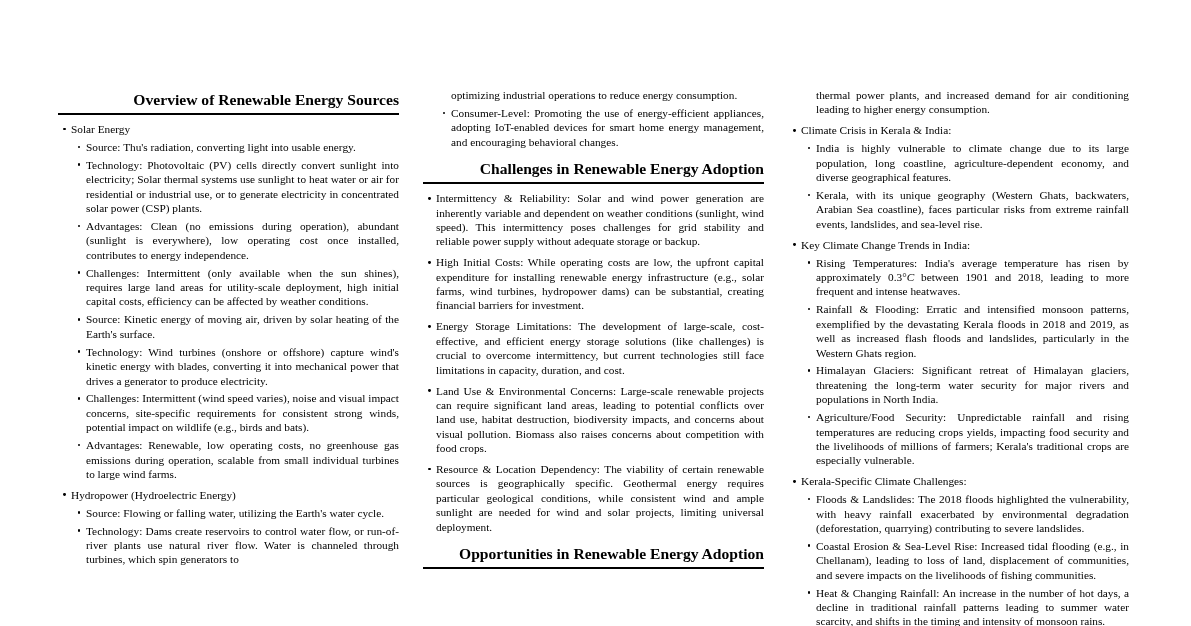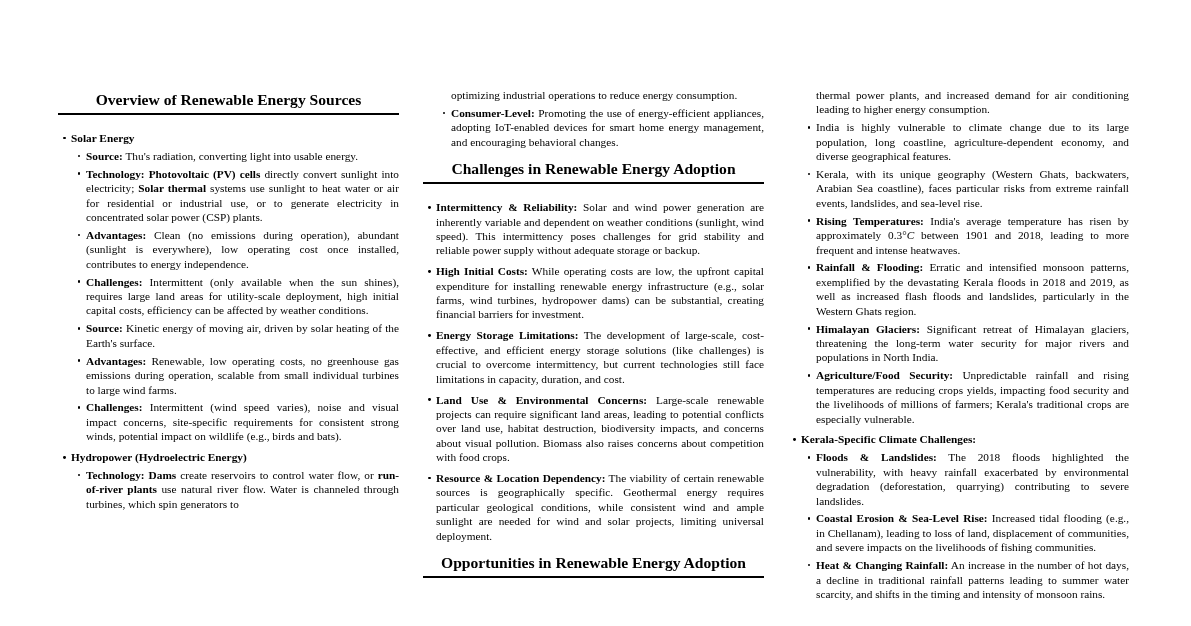--- a/index.html
+++ b/index.html
@@ -28,79 +28,83 @@
     flex: 0 0 341px;
     width: 341px;
     font-size: 11.3px;
     line-height: 14.4px;
     text-align: justify;
   }
   .heading {
     font-size: 15.6px;
     line-height: 19px;
     font-weight: bold;
-    margin: 10px 0 16px 0;
+    margin: 10px 0 7px 0;
     padding-bottom: 4px;
     border-bottom: 2px solid #000;
-    text-align: center;
+    text-align: right;
     white-space: nowrap;
   }
   .heading.first { margin-top: 10px; }
   .li {
     position: relative;
   }
   .li.lvl1 { padding-left: 13px; margin-top: 6.5px; }
   .li.lvl2 { padding-left: 28px; margin-top: 3.5px; }
   .li.first { margin-top: 8px; }
   .marker {
     position: absolute;
     top: 5.6px;
     width: 2.8px;
     height: 2.8px;
     background: #000;
     border-radius: 50%;
   }
   .lvl1 > .marker { left: 5px; }
   .lvl2 > .marker { left: 19.5px; width: 2.6px; height: 2.6px; }
-  .b { font-weight: bold; }
+  .b { font-weight: normal; }
   .i { font-style: italic; font-family: "Liberation Serif", "DejaVu Serif", serif; }
 </style>
 </head>
 <body>
 
 <div class="page">
   <div class="columns">
     <div class="col">
         <div class="heading first">Overview of Renewable Energy Sources</div>
         <div class="li lvl1"><span class="marker"></span><span class="b">Solar Energy</span></div>
         <div class="li lvl2"><span class="marker"></span><span class="b">Source:</span><span> Thu's radiation, converting light into usable energy.</span></div>
         <div class="li lvl2"><span class="marker"></span><span class="b">Technology: Photovoltaic (PV) cells</span><span> directly convert sunlight into electricity; </span><span class="b">Solar thermal</span><span> systems use sunlight to heat water or air for residential or industrial use, or to generate electricity in concentrated solar power (CSP) plants.</span></div>
         <div class="li lvl2"><span class="marker"></span><span class="b">Advantages:</span><span> Clean (no emissions during operation), abundant (sunlight is everywhere), low operating cost once installed, contributes to energy independence.</span></div>
         <div class="li lvl2"><span class="marker"></span><span class="b">Challenges:</span><span> Intermittent (only available when the sun shines), requires large land areas for utility-scale deployment, high initial capital costs, efficiency can be affected by weather conditions.</span></div>
         <div class="li lvl2"><span class="marker"></span><span class="b">Source:</span><span> Kinetic energy of moving air, driven by solar heating of the Earth's surface.</span></div>
+        <div class="li lvl2"><span class="marker"></span><span class="b">Technology: Wind turbines</span><span> (onshore or offshore) capture wind's kinetic energy with blades, converting it into mechanical power that drives a generator to produce electricity.</span></div>
+        <div class="li lvl2"><span class="marker"></span><span class="b">Challenges:</span><span> Intermittent (wind speed varies), noise and visual impact concerns, site-specific requirements for consistent strong winds, potential impact on wildlife (e.g., birds and bats).</span></div>
         <div class="li lvl2"><span class="marker"></span><span class="b">Advantages:</span><span> Renewable, low operating costs, no greenhouse gas emissions during operation, scalable from small individual turbines to large wind farms.</span></div>
-        <div class="li lvl2"><span class="marker"></span><span class="b">Challenges:</span><span> Intermittent (wind speed varies), noise and visual impact concerns, site-specific requirements for consistent strong winds, potential impact on wildlife (e.g., birds and bats).</span></div>
         <div class="li lvl1"><span class="marker"></span><span class="b">Hydropower (Hydroelectric Energy)</span></div>
+        <div class="li lvl2"><span class="marker"></span><span class="b">Source:</span><span> Flowing or falling water, utilizing the Earth's water cycle.</span></div>
         <div class="li lvl2"><span class="marker"></span><span class="b">Technology: Dams</span><span> create reservoirs to control water flow, or </span><span class="b">run-of-river plants</span><span> use natural river flow. Water is channeled through turbines, which spin generators to</span></div>
       </div>
     <div class="col">
         <div class="li lvl2 cont first"><span>optimizing industrial operations to reduce energy consumption.</span></div>
         <div class="li lvl2"><span class="marker"></span><span class="b">Consumer-Level:</span><span> Promoting the use of energy-efficient appliances, adopting IoT-enabled devices for smart home energy management, and encouraging behavioral changes.</span></div>
         <div class="heading">Challenges in Renewable Energy Adoption</div>
         <div class="li lvl1"><span class="marker"></span><span class="b">Intermittency &amp; Reliability:</span><span> Solar and wind power generation are inherently variable and dependent on weather conditions (sunlight, wind speed). This intermittency poses challenges for grid stability and reliable power supply without adequate storage or backup.</span></div>
         <div class="li lvl1"><span class="marker"></span><span class="b">High Initial Costs:</span><span> While operating costs are low, the upfront capital expenditure for installing renewable energy infrastructure (e.g., solar farms, wind turbines, hydropower dams) can be substantial, creating financial barriers for investment.</span></div>
         <div class="li lvl1"><span class="marker"></span><span class="b">Energy Storage Limitations:</span><span> The development of large-scale, cost-effective, and efficient energy storage solutions (like challenges) is crucial to overcome intermittency, but current technologies still face limitations in capacity, duration, and cost.</span></div>
         <div class="li lvl1"><span class="marker"></span><span class="b">Land Use &amp; Environmental Concerns:</span><span> Large-scale renewable projects can require significant land areas, leading to potential conflicts over land use, habitat destruction, biodiversity impacts, and concerns about visual pollution. Biomass also raises concerns about competition with food crops.</span></div>
         <div class="li lvl1"><span class="marker"></span><span class="b">Resource &amp; Location Dependency:</span><span> The viability of certain renewable sources is geographically specific. Geothermal energy requires particular geological conditions, while consistent wind and ample sunlight are needed for wind and solar projects, limiting universal deployment.</span></div>
         <div class="heading">Opportunities in Renewable Energy Adoption</div>
       </div>
     <div class="col">
         <div class="li lvl2 cont first"><span>thermal power plants, and increased demand for air conditioning leading to higher energy consumption.</span></div>
+        <div class="li lvl1"><span class="marker"></span><span class="b">Climate Crisis in Kerala &amp; India:</span></div>
         <div class="li lvl2"><span class="marker"></span><span>India is highly vulnerable to climate change due to its large population, long coastline, agriculture-dependent economy, and diverse geographical features.</span></div>
         <div class="li lvl2"><span class="marker"></span><span>Kerala, with its unique geography (Western Ghats, backwaters, Arabian Sea coastline), faces particular risks from extreme rainfall events, landslides, and sea-level rise.</span></div>
+        <div class="li lvl1"><span class="marker"></span><span class="b">Key Climate Change Trends in India:</span></div>
         <div class="li lvl2"><span class="marker"></span><span class="b">Rising Temperatures:</span><span> India's average temperature has risen by approximately </span><span>0.3</span><span>°</span><span class="i">C</span><span> between 1901 and 2018, leading to more frequent and intense heatwaves.</span></div>
         <div class="li lvl2"><span class="marker"></span><span class="b">Rainfall &amp; Flooding:</span><span> Erratic and intensified monsoon patterns, exemplified by the devastating Kerala floods in 2018 and 2019, as well as increased flash floods and landslides, particularly in the Western Ghats region.</span></div>
         <div class="li lvl2"><span class="marker"></span><span class="b">Himalayan Glaciers:</span><span> Significant retreat of Himalayan glaciers, threatening the long-term water security for major rivers and populations in North India.</span></div>
         <div class="li lvl2"><span class="marker"></span><span class="b">Agriculture/Food Security:</span><span> Unpredictable rainfall and rising temperatures are reducing crops yields, impacting food security and the livelihoods of millions of farmers; Kerala's traditional crops are especially vulnerable.</span></div>
         <div class="li lvl1"><span class="marker"></span><span class="b">Kerala-Specific Climate Challenges:</span></div>
         <div class="li lvl2"><span class="marker"></span><span class="b">Floods &amp; Landslides:</span><span> The 2018 floods highlighted the vulnerability, with heavy rainfall exacerbated by environmental degradation (deforestation, quarrying) contributing to severe landslides.</span></div>
         <div class="li lvl2"><span class="marker"></span><span class="b">Coastal Erosion &amp; Sea-Level Rise:</span><span> Increased tidal flooding (e.g., in Chellanam), leading to loss of land, displacement of communities, and severe impacts on the livelihoods of fishing communities.</span></div>
         <div class="li lvl2"><span class="marker"></span><span class="b">Heat &amp; Changing Rainfall:</span><span> An increase in the number of hot days, a decline in traditional rainfall patterns leading to summer water scarcity, and shifts in the timing and intensity of monsoon rains.</span></div>
       </div>
   </div>

